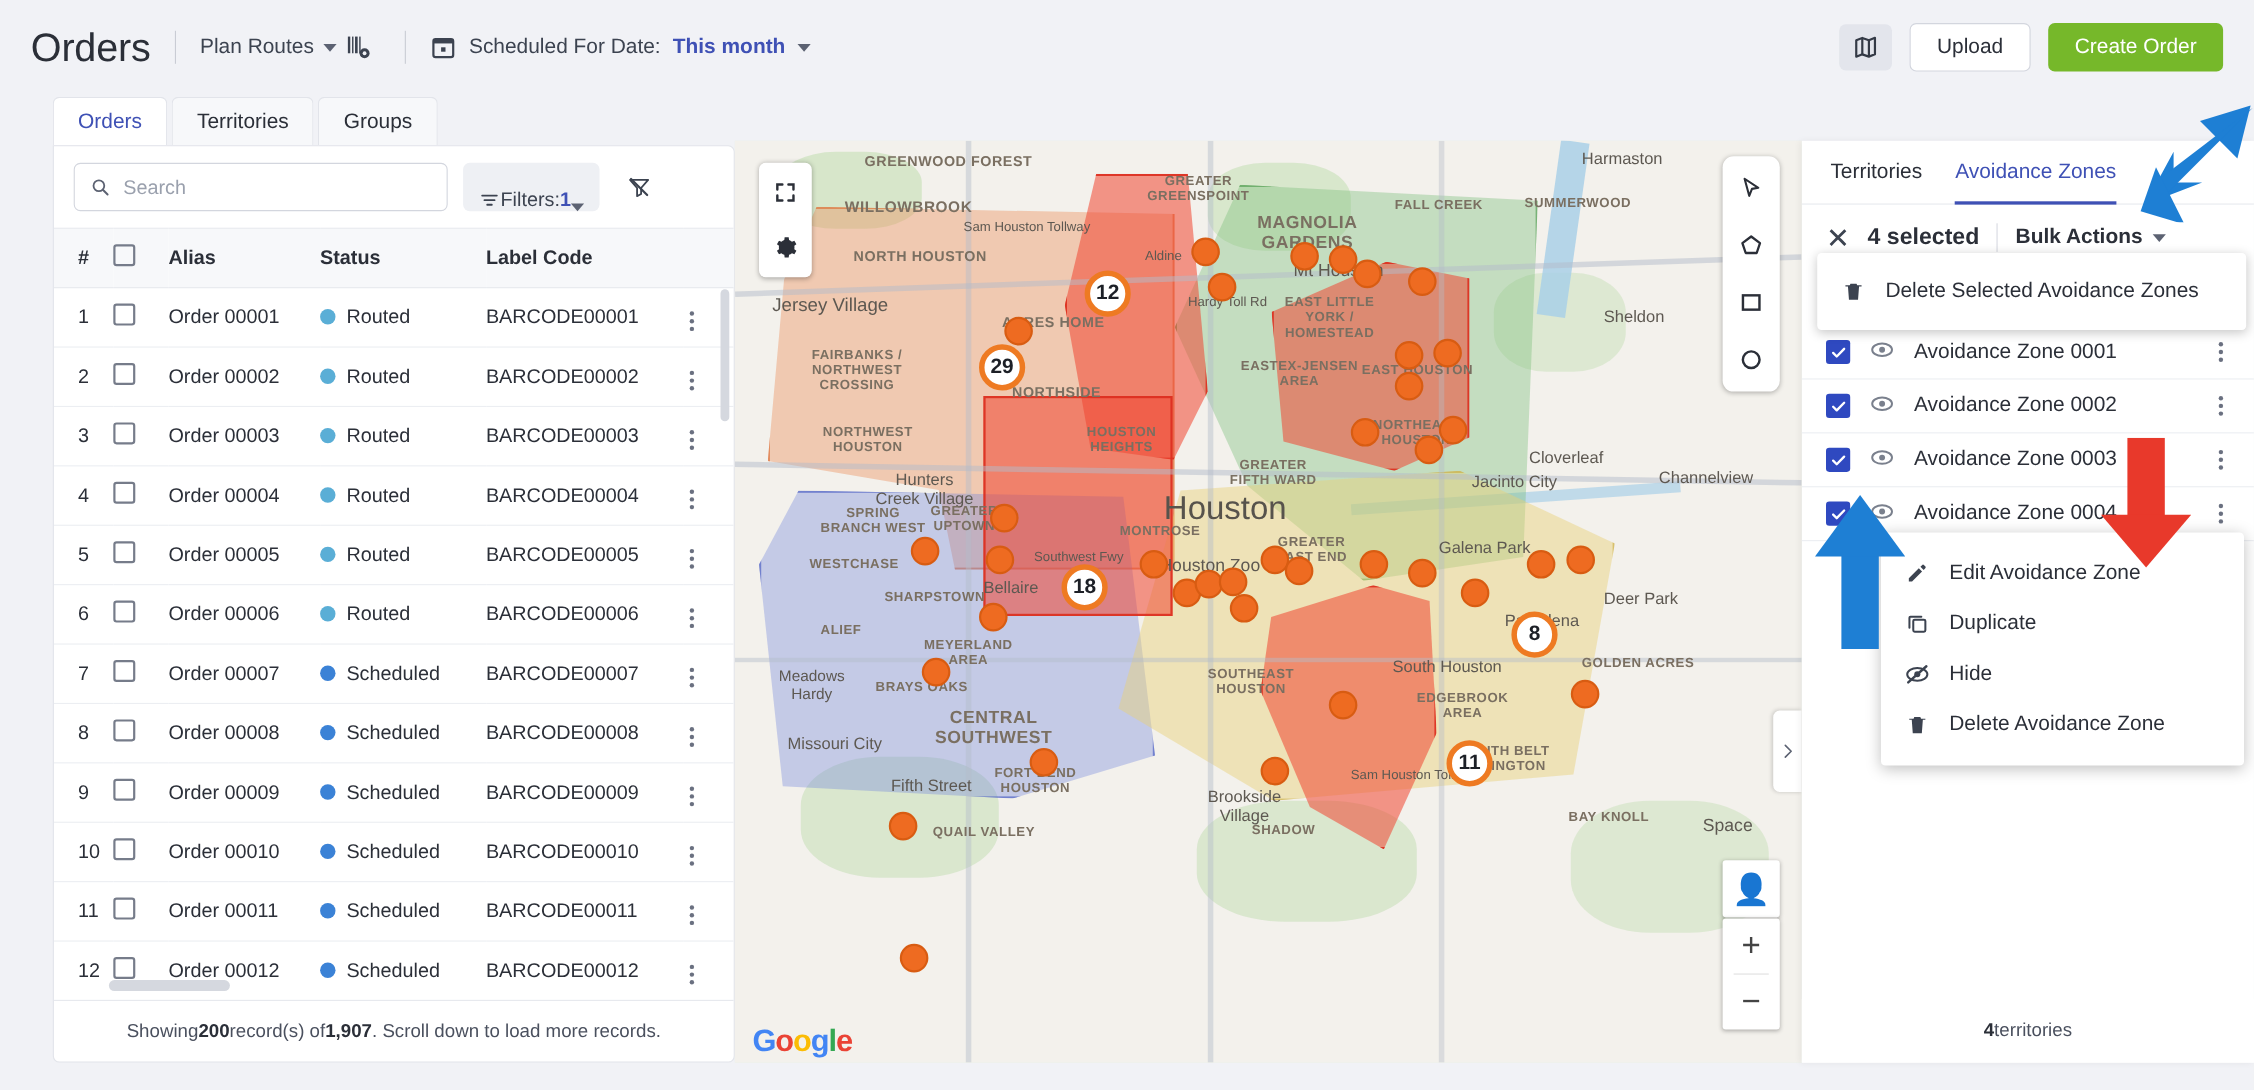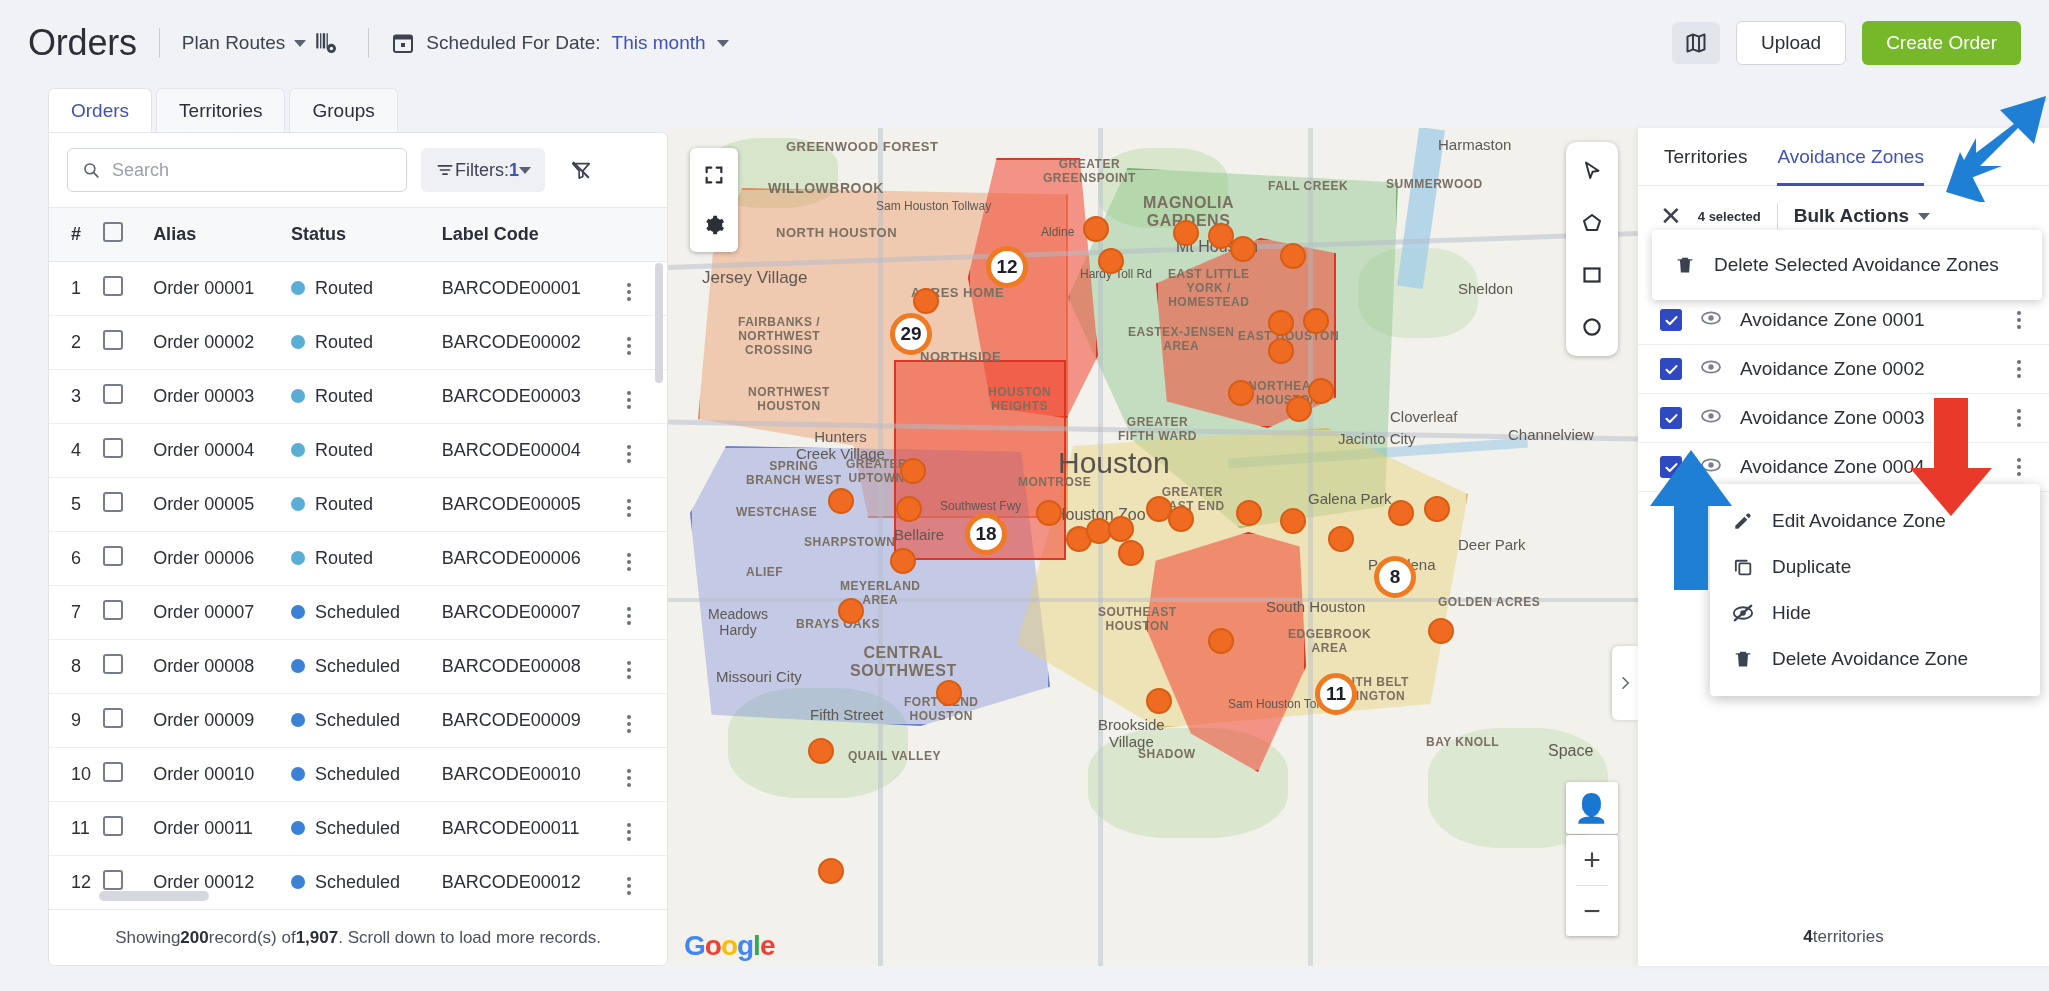--- a/index.html
+++ b/index.html
@@ -31,21 +31,21 @@
     display: inline-block;
   }
   .icon-btn-plain {
     display: flex; align-items: center; justify-content: center;
     width: 40px; height: 40px; cursor: pointer;
   }
   .sched {
     display: flex; align-items: center; gap: 11px;
     font-size: 19px; color: #3c4350;
   }
-  .sched .accent { color: #3f51b5; font-weight: 400; }
+  .sched .accent { color: #3f51b5; font-weight: 700; }
   .topbar-right {
     margin-left: auto; display: flex; align-items: center; gap: 16px;
   }
   .map-toggle-btn {
     width: 48px; height: 42px; background: #e3e5ec; border-radius: 6px;
     display: flex; align-items: center; justify-content: center; cursor: pointer;
   }
   .upload-btn {
     height: 44px; padding: 0 24px; border: 1px solid #d3d6de; border-radius: 6px;
     background: #fff; font-size: 19px; color: #2b2f38;
@@ -84,21 +84,21 @@
     display: flex; align-items: center; padding: 0 14px; gap: 12px;
     background: #fff;
   }
   .search-box input {
     border: none; outline: none; font-size: 18px; color: #2b2f38;
     font-family: "Liberation Sans", sans-serif; width: 100%; background: transparent;
   }
   .search-box input::placeholder { color: #9aa0ad; }
   .filters-btn {
     height: 44px; padding: 0 14px; border-radius: 6px; background: #eef0f4;
-    display: flex; align-items: center; gap: 0; font-size: 18px; color: #3c4350;
+    display: flex; align-items: flex-end; gap: 0; font-size: 18px; color: #3c4350;
     cursor: pointer;
   }
   .filters-btn b { color: #3f51b5; }
   .clearfilter-btn {
     width: 44px; height: 44px; display: flex; align-items: center;
     justify-content: center; cursor: pointer;
   }
 
   table.orders { width: 100%; border-collapse: collapse; }
   table.orders th {
@@ -238,21 +238,21 @@
   }
   .rp-tab.active { color: #3f51b5; }
   .rp-tab.active::after {
     content: ""; position: absolute; left: 0; right: 0; bottom: 0;
     height: 3px; background: #3f51b5;
   }
   .rp-bulk {
     height: 60px; display: flex; align-items: center; padding: 0 22px; gap: 16px;
   }
   .rp-x { font-size: 26px; color: #3c4350; cursor: pointer; line-height: 1; }
-  .sel-count { font-size: 13px; color: #2b2f38; font-weight: 700; }
+  .sel-count { font-size: 21px; color: #2b2f38; font-weight: 700; }
   .rp-vsep { width: 1px; height: 26px; background: #d7dae1; }
   .bulk-actions {
     font-size: 19px; color: #2b2f38; font-weight: 700; display: flex;
     align-items: center; gap: 9px; cursor: pointer;
   }
   .bulk-menu {
     position: absolute; left: 14px; top: 102px; width: 390px;
     background: #fff; border-radius: 4px;
     box-shadow: 0 2px 10px rgba(0,0,0,0.22); z-index: 30;
     padding: 12px 0;

